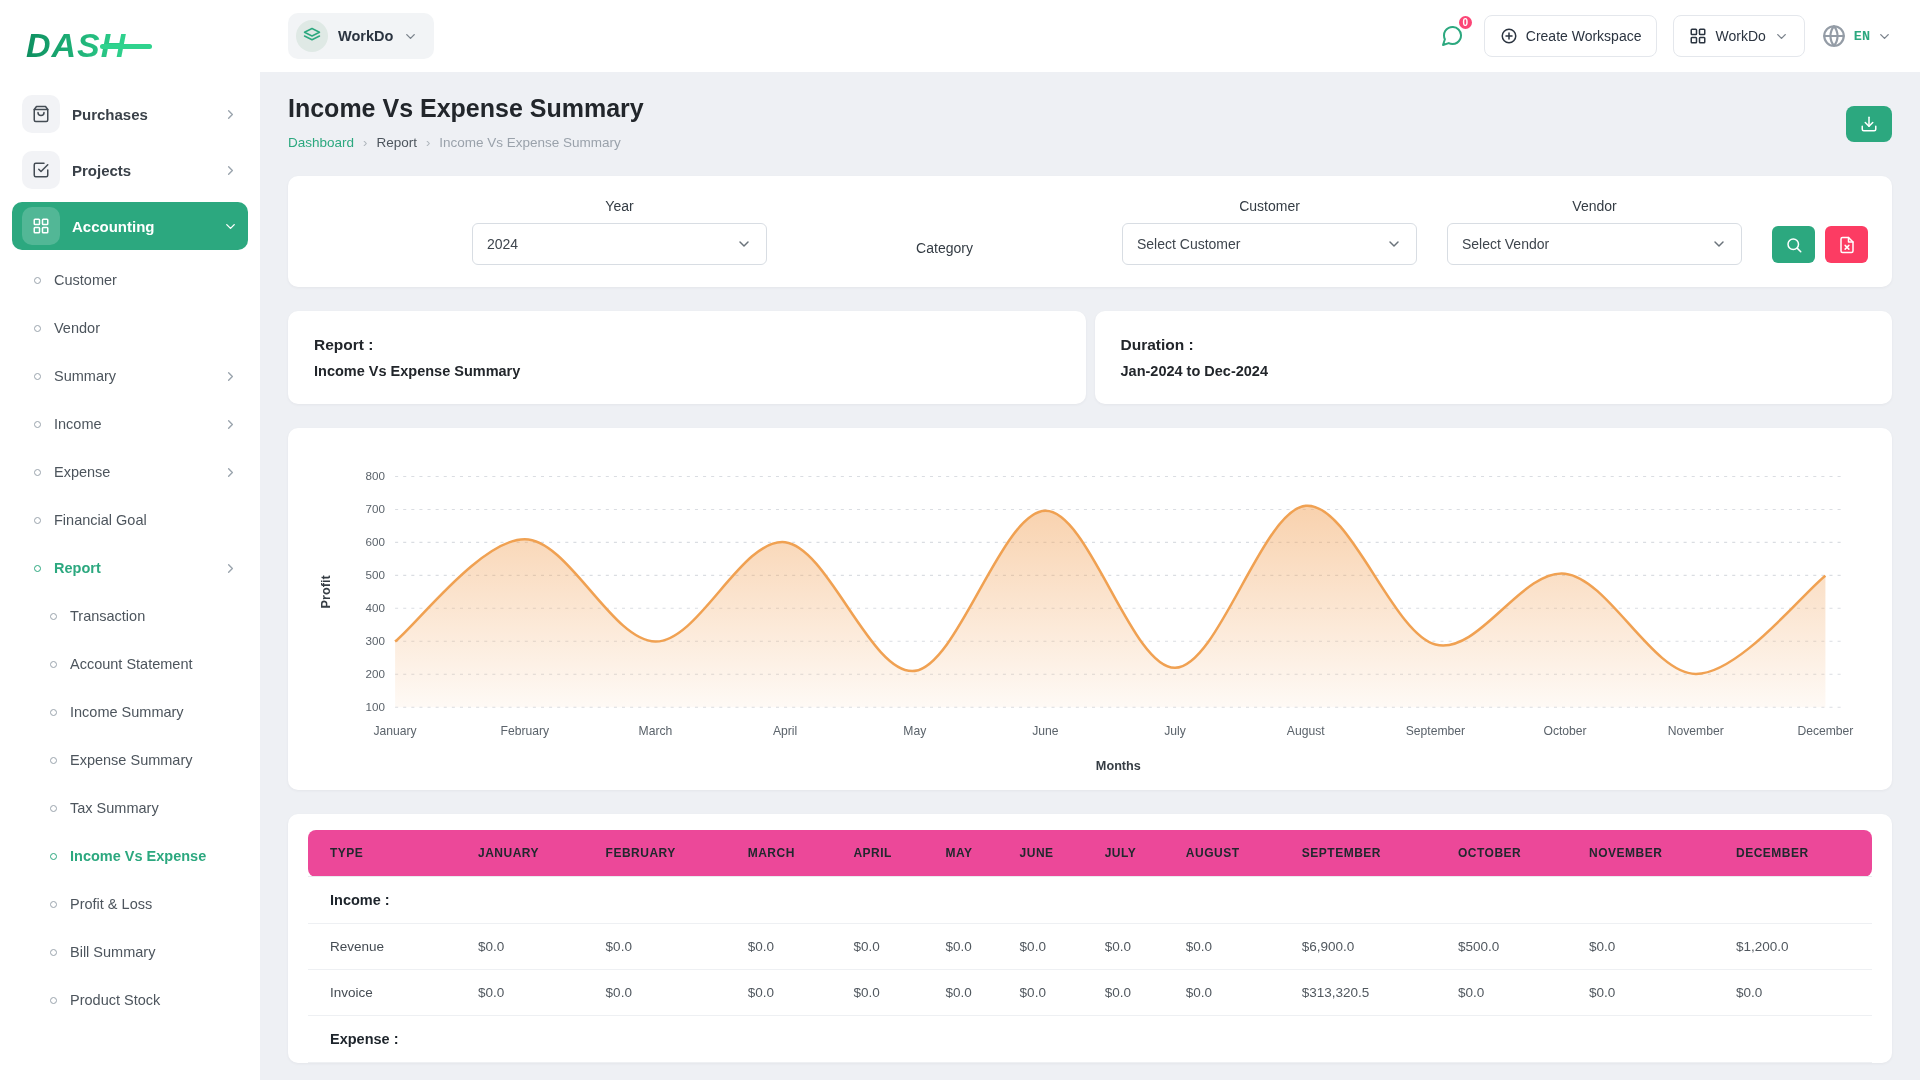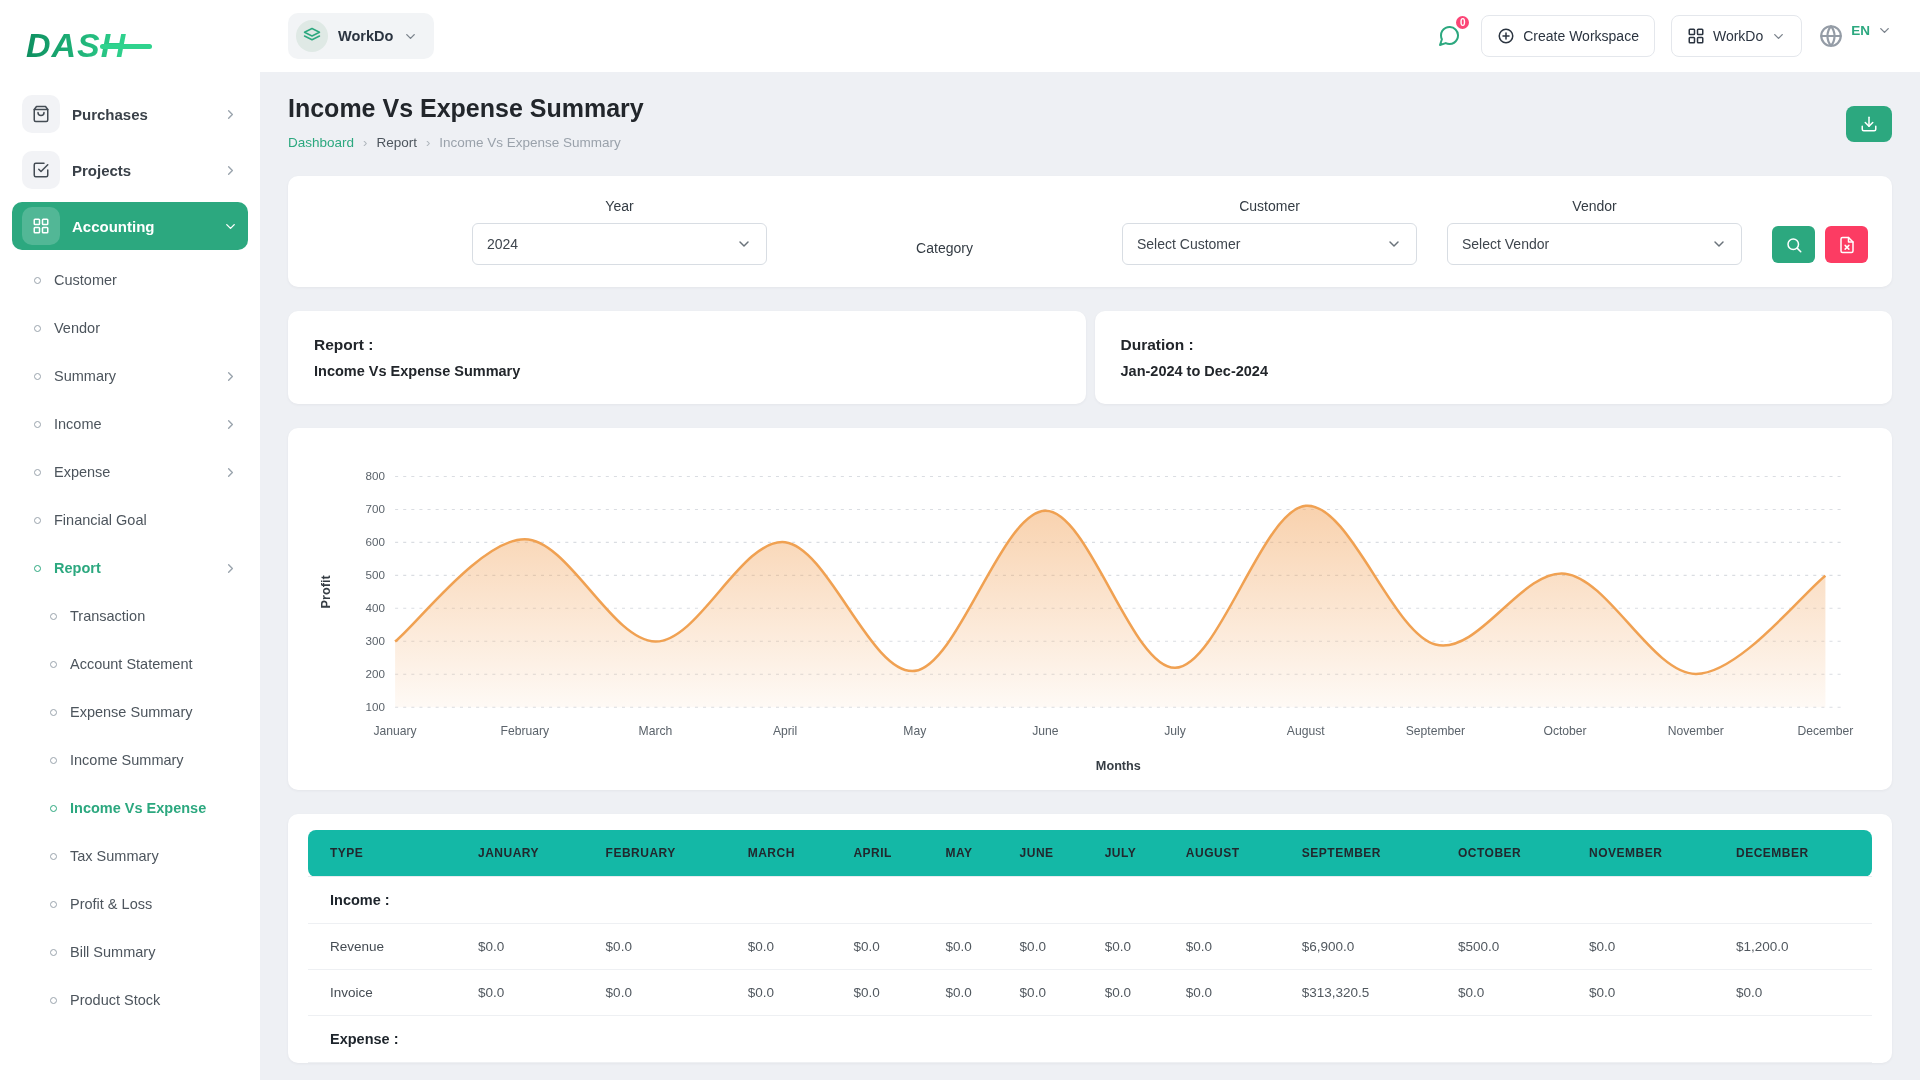--- a/index.html
+++ b/index.html
@@ -34,21 +34,21 @@
 
   
   .main { flex:1; display:flex; flex-direction:column; min-width:0; }
   .topbar { height:72px; background:#fff; display:flex; align-items:center; justify-content:space-between; padding:0 28px; flex-shrink:0; }
   .ws-pill { display:flex; align-items:center; gap:10px; background:#f2f4f6; border:none; border-radius:10px; height:46px; padding:0 16px 0 8px; font-size:14.5px; font-weight:600; color:#2b3440; cursor:pointer; font-family:inherit; }
   .ws-avatar { width:32px; height:32px; border-radius:50%; background:#dfe9e5; display:flex; align-items:center; justify-content:center; color:#2ca87f; }
   .topbar-right { display:flex; align-items:center; gap:16px; }
   .icon-btn { position:relative; background:none; border:none; cursor:pointer; color:#2ca87f; display:flex; padding:4px; }
   .badge { position:absolute; top:-6px; right:-6px; min-width:17px; height:17px; border-radius:9px; background:#fc4576; color:#fff; font-size:10px; font-weight:700; display:flex; align-items:center; justify-content:center; border:2px solid #fff; padding:0 3px; }
   .pill-btn { display:flex; align-items:center; gap:8px; background:#fff; border:1px solid #e4e7ec; border-radius:8px; height:42px; padding:0 15px; font-size:14px; font-weight:500; color:#2b3440; cursor:pointer; font-family:inherit; }
-  .lang-btn { display:flex; align-items:flex-start; gap:7px; background:none; border:none; cursor:pointer; font-family:Liberation Sans, sans-serif; }
+  .lang-btn { display:flex; align-items:center; gap:7px; background:none; border:none; cursor:pointer; font-family:Liberation Mono, monospace; }
   .lang-btn .lang { color:#2ca87f; font-size:13.5px; font-weight:700; }
   .lang-globe { color:#949ca6; display:flex; }
   .caret-ic { width:15px; height:15px; color:#7b838c; }
 
   
   .content { flex:1; overflow:hidden; padding:22px 28px 0; }
   .page-head { display:flex; justify-content:space-between; align-items:flex-start; margin-bottom:26px; }
   h1.page-title { font-size:25px; font-weight:700; color:#22262b; margin-bottom:12px; }
   .breadcrumb { display:flex; align-items:center; font-size:13.5px; }
   .breadcrumb .crumb-link { color:#2ca87f; text-decoration:none; cursor:pointer; }
@@ -76,21 +76,21 @@
   .chart-card { margin-top:24px; padding:18px 22px 10px; }
   .chart-card svg { display:block; width:100%; }
   .grid-line { stroke:#dadde2; stroke-width:1; stroke-dasharray:3 5; }
   .ytick { font-size:11.5px; fill:#5b636b; }
   .xtick { font-size:12px; fill:#5b636b; }
   .axis-label { font-size:12.5px; font-weight:bold; fill:#363d44; }
   .chart-line { fill:none; stroke:#f0a152; stroke-width:2.5; stroke-linejoin:round; }
 
   .table-card { margin-top:24px; padding:16px 20px 0; overflow:hidden; }
   table { width:100%; border-collapse:collapse; }
-  thead th { background:#14b8a6; font-size:12px; font-weight:700; letter-spacing:.5px; color:#22282e; text-align:left; padding:16px 10px; border-bottom:1px solid #e8ebef; white-space:nowrap; }
+  thead th { background:#ec4899; font-size:12px; font-weight:700; letter-spacing:.5px; color:#22282e; text-align:left; padding:16px 10px; border-bottom:1px solid #e8ebef; white-space:nowrap; }
   thead th:first-child { padding-left:22px; border-radius:8px 0 0 8px; width:160px; }
   thead th:last-child { border-radius:0 8px 8px 0; }
   tbody td { font-size:13.5px; color:#51585f; padding:15px 10px; border-bottom:1px solid #eef0f3; white-space:nowrap; }
   tbody td:first-child { padding-left:22px; }
   td.section-title { font-size:14.5px; font-weight:700; color:#1d242b; }
   td.row-label { color:#454c53; }
 
   .ic { width:18px; height:18px; fill:none; stroke:currentColor; stroke-width:2; stroke-linecap:round; stroke-linejoin:round; }
   .ic-sm { width:15px; height:15px; fill:none; stroke:currentColor; stroke-width:2.2; stroke-linecap:round; stroke-linejoin:round; }
 </style>
@@ -202,33 +202,33 @@
             <div class="sub-item">
               <span class="dot"></span>
               <span class="sub-label">Transaction</span>
             </div>
             <div class="sub-item">
               <span class="dot"></span>
               <span class="sub-label">Account Statement</span>
             </div>
             <div class="sub-item">
               <span class="dot"></span>
+              <span class="sub-label">Income Summary</span>
+            </div>
+            <div class="sub-item">
+              <span class="dot"></span>
               <span class="sub-label">Expense Summary</span>
             </div>
             <div class="sub-item">
               <span class="dot"></span>
-              <span class="sub-label">Income Summary</span>
+              <span class="sub-label">Tax Summary</span>
             </div>
             <div class="sub-item active">
               <span class="dot"></span>
               <span class="sub-label">Income Vs Expense</span>
-            </div>
-            <div class="sub-item">
-              <span class="dot"></span>
-              <span class="sub-label">Tax Summary</span>
             </div>
             <div class="sub-item">
               <span class="dot"></span>
               <span class="sub-label">Profit &amp; Loss</span>
             </div>
             <div class="sub-item">
               <span class="dot"></span>
               <span class="sub-label">Bill Summary</span>
             </div>
             <div class="sub-item">

